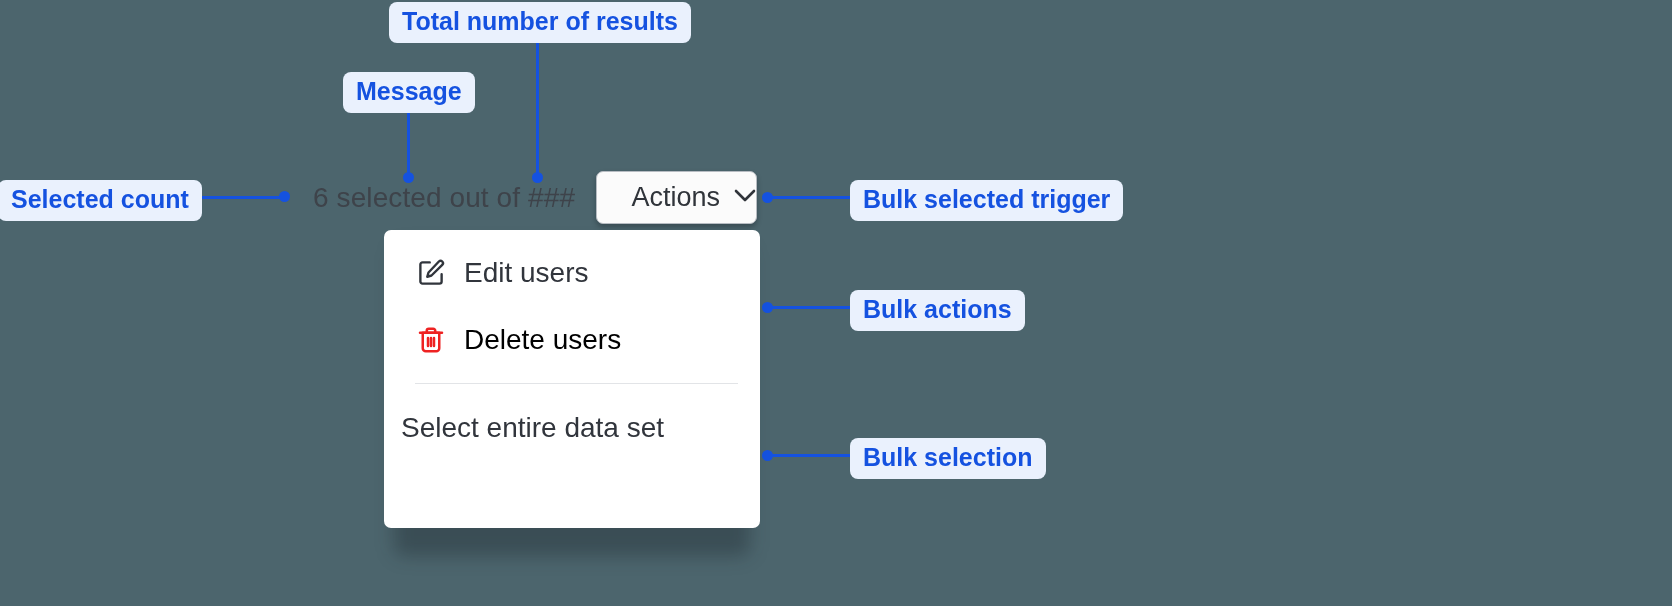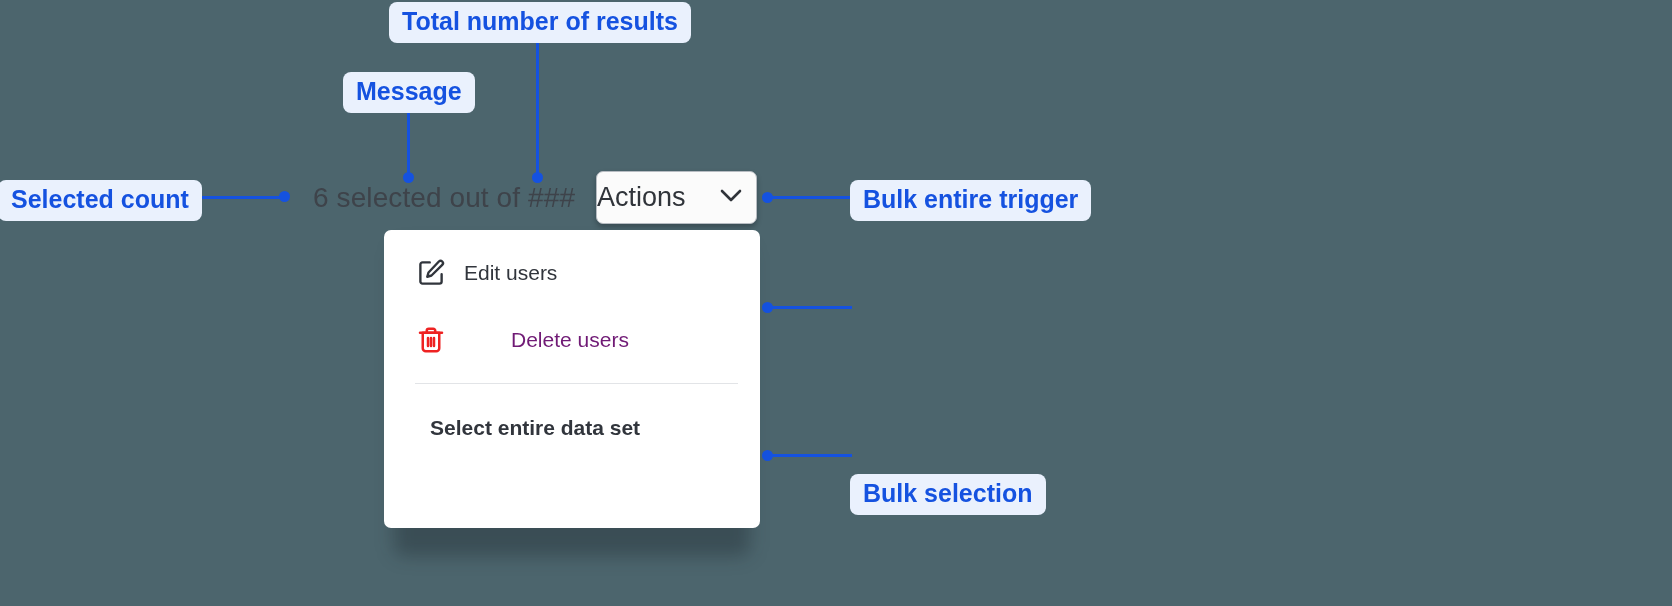--- a/index.html
+++ b/index.html
@@ -44,22 +44,22 @@
   .actions-btn {
     position:absolute;
     left:596px; top:171px;
     width:161px; height:53px;
     background:#fbfbfb;
     border:1px solid #b7bcc2;
     border-radius:7px;
     box-shadow:0 3px 5px rgba(20,28,34,.35);
     display:flex;
     align-items:center;
-    justify-content:flex-start;
-    gap:34px;
+    justify-content:flex-end;
+    gap:14px;
   }
   .actions-btn .label {
     font-size:27px;
     color:#30343a;
   }
   .chev { display:block; }
 
   
   .menu-shadow {
     position:absolute;
@@ -75,32 +75,32 @@
     width:376px; height:298px;
     background:#ffffff;
     border-radius:7px;
     overflow:hidden;
   }
   .menu-item {
     display:flex;
     align-items:center;
     height:67px;
     padding-left:31px;
-    font-size:21px;
+    font-size:28px;
     color:#31353c;
     white-space:nowrap;
   }
   .menu-item .mi-icon {
     width:32px; height:32px;
     margin-right:17px;
     display:flex; align-items:center; justify-content:center;
     flex:0 0 auto;
   }
-  .menu-item.danger { color:#701a75;gap:47px; }
-  .menu-item.plain { padding-left:46px;font-weight:bold; }
+  .menu-item.danger { color:#000000; }
+  .menu-item.plain { padding-left:17px; }
   .menu-sep {
     height:1px;
     background:#e2e4e7;
     margin:10px 22px 10px 31px;
   }
   .group-top { padding-top:9px; }
 </style>
 </head>
 <body>
 
@@ -123,24 +123,25 @@
 
   <div class="dot" style="left:762px; top:450px;"></div>
   <div class="lead-h" style="left:770px; top:454px; width:82px;"></div>
 
   <div class="callout" style="left:389px; top:2px;">Total number of results</div>
 
   <div class="callout" style="left:343px; top:72px;">Message</div>
 
   <div class="callout" style="left:-2px; top:180px;">Selected count</div>
 
-  <div class="callout" style="left:850px; top:180px;">Bulk entire trigger</div>
+  <div class="callout" style="left:850px; top:180px;">Bulk selected trigger</div>
 
+  <div class="callout" style="left:850px; top:290px;">Bulk actions</div>
 
-  <div class="callout" style="left:850px; top:438px;margin-top:36px;">Bulk selection</div>
+  <div class="callout" style="left:850px; top:438px;">Bulk selection</div>
 
   <div class="sel-text" style="left:282px; top:182px;margin-left:31px;">6 selected out of ###</div>
 
   <div class="actions-btn">
     <span class="label">Actions</span>
     <span class="chev">
       <svg width="22" height="14" viewBox="0 0 22 14" fill="none" xmlns="http://www.w3.org/2000/svg" aria-hidden="true">
         <path d="M2 2 L11 11 L20 2" stroke="#30343a" stroke-width="2.6" stroke-linecap="round" stroke-linejoin="round"></path>
       </svg>
     </span>

